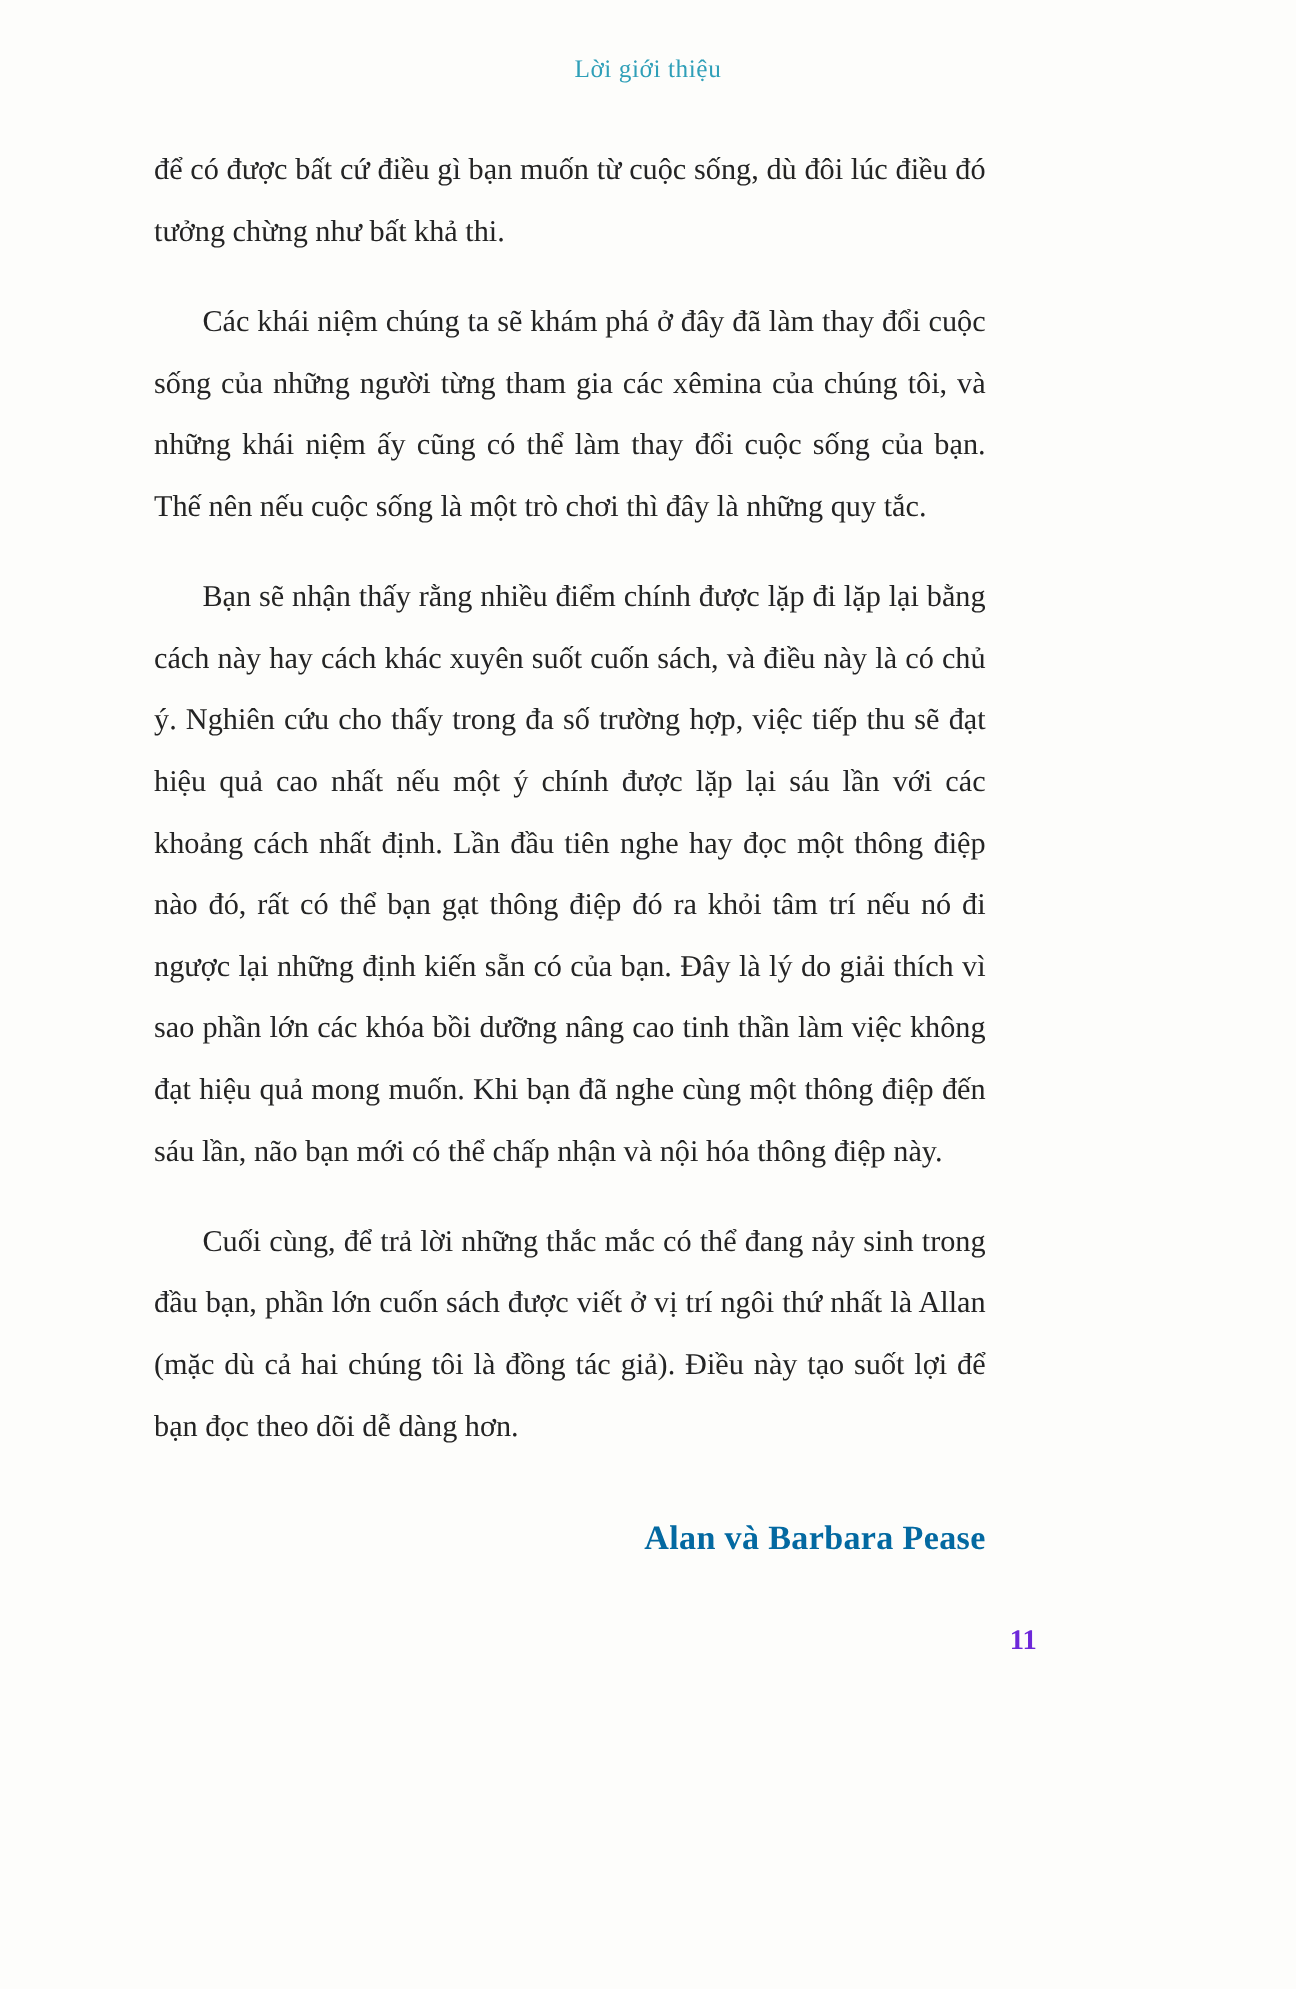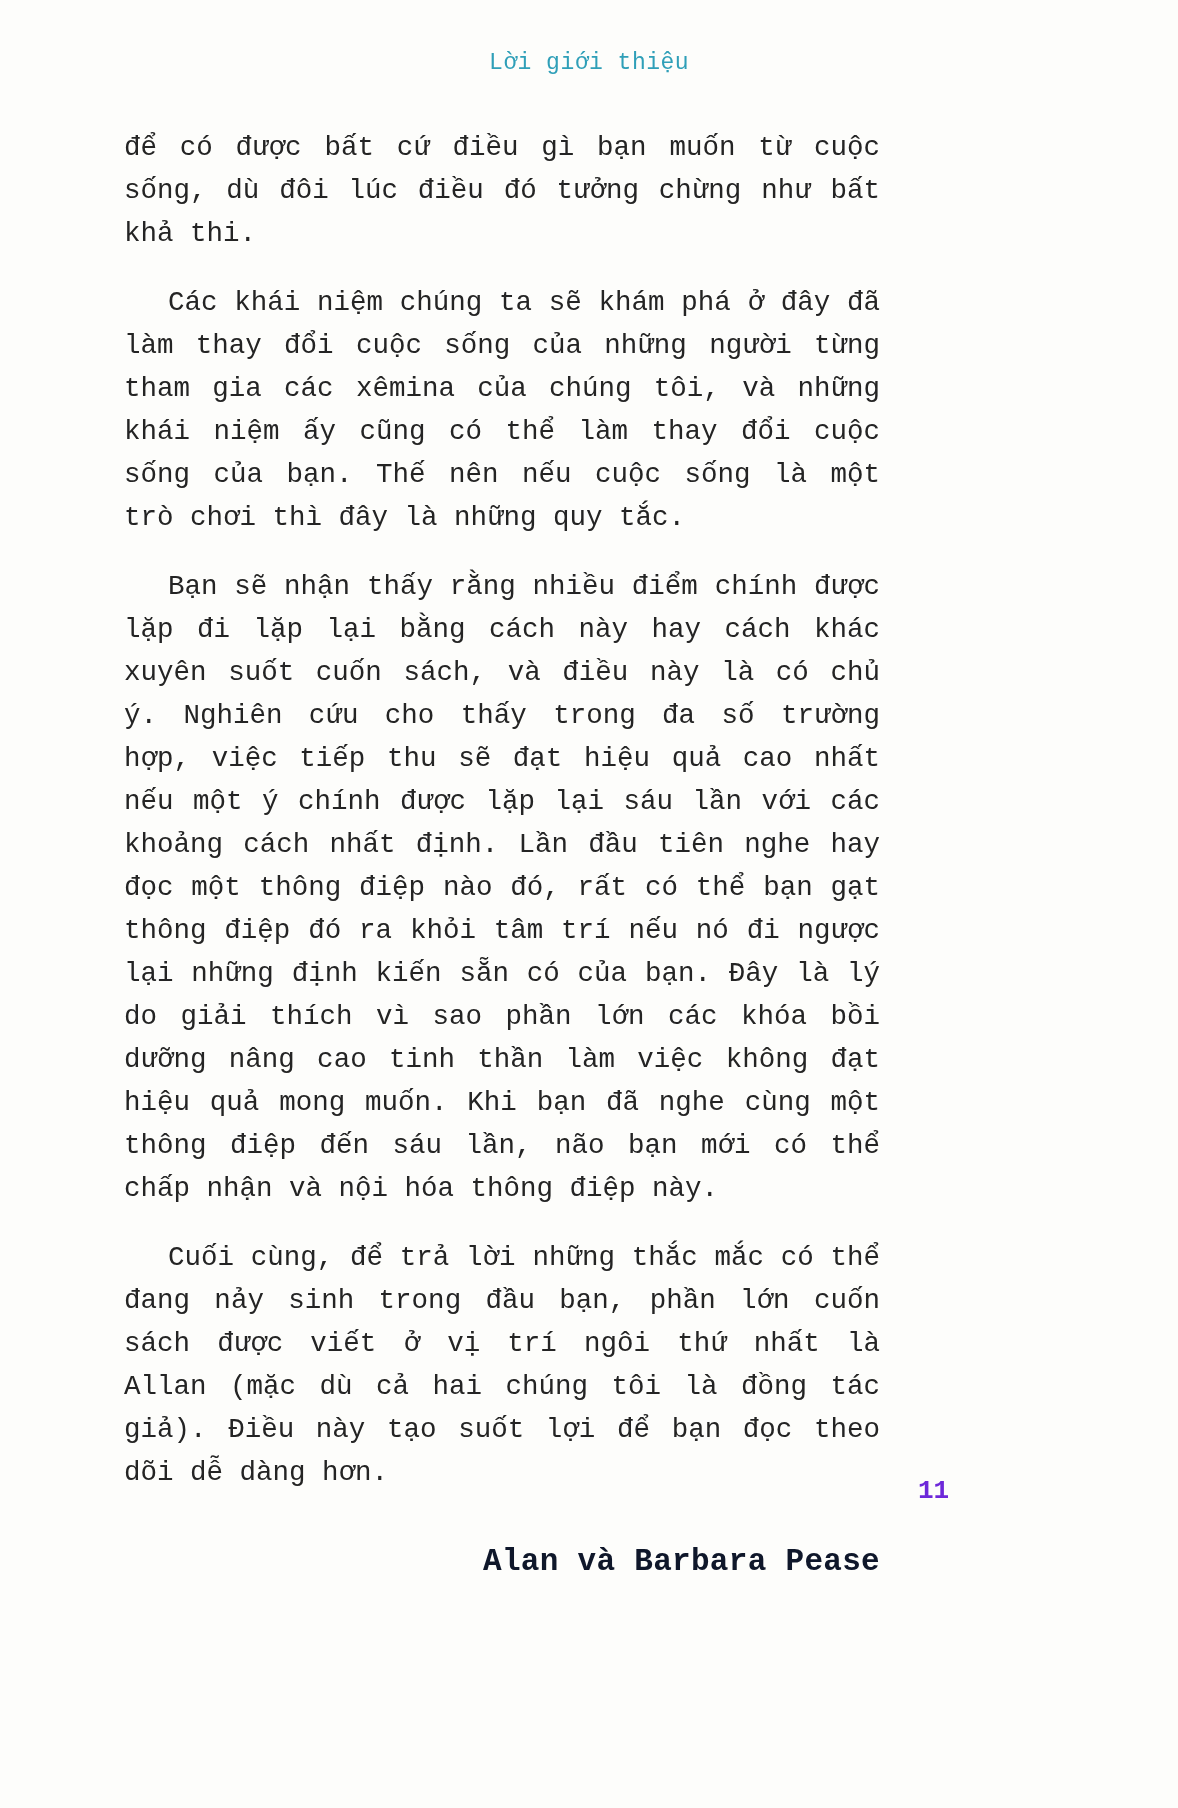--- a/index.html
+++ b/index.html
@@ -6,57 +6,57 @@
     margin: 0;
     padding: 0;
     background: #e8e8e8;
   }
   .book-page {
     position: relative;
     width: 1178px;
     height: 1808px;
     margin: 0 auto;
     background: #fdfdfb;
-    font-family: Liberation Mono, monospace;
+    font-family: Liberation Serif, serif;
     color: #242424;
     overflow: hidden;
   }
   .running-header {
     position: absolute;
     top: 50px;
     left: 0;
     width: 100%;
     text-align: center;
     font-size: 23px;
     letter-spacing: 0.5px;
     color: #2f9fb8;
   }
   .content {
     position: absolute;
     top: 126px;
-    left: 124px;
+    left: 140px;
     width: 756px;
     font-size: 27.5px;
-    line-height: 43px;
+    line-height: 56px;
     text-align: justify;
     text-justify: inter-word;
   }
   .content p {
     margin: 0 0 26px 0;
   }
   .content p.indented {
     text-indent: 44px;
   }
   .signature {
     margin-top: 46px;
     text-align: right;
     font-size: 31px;
     font-weight: 600;
     letter-spacing: 0.3px;
-    color: #0f172a;
+    color: #0369a1;
   }
   .page-number {
     position: absolute;
     top: 1476px;
     left: 918px;
     font-size: 26px;
     font-weight: bold;
     color: #6d28d9;
   }
 </style>

